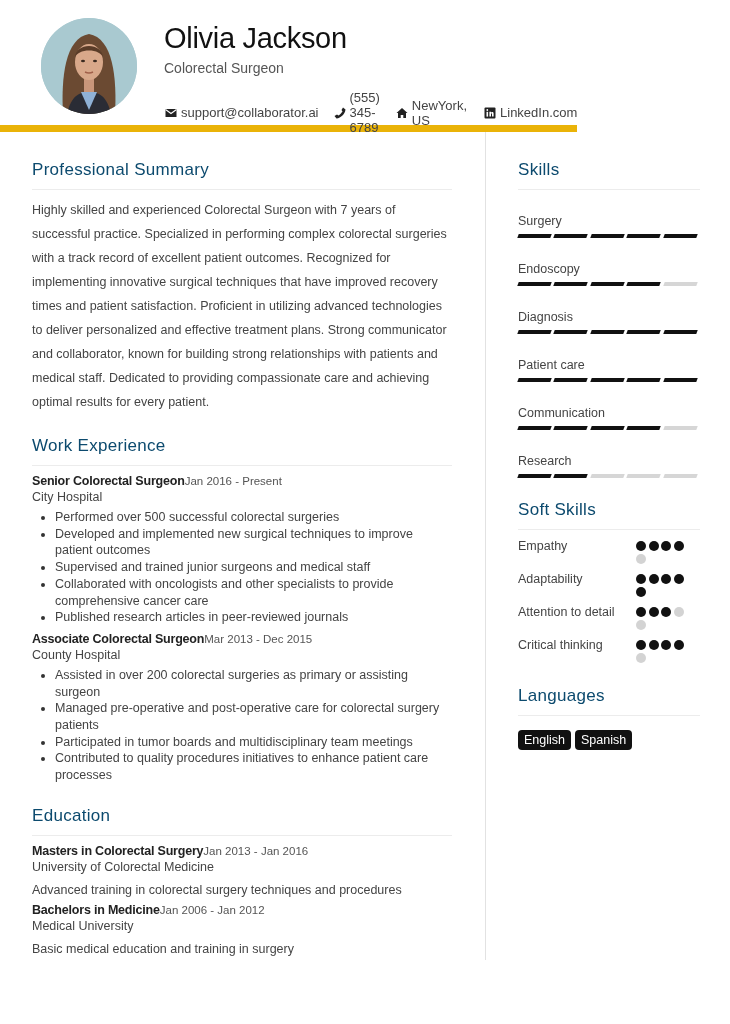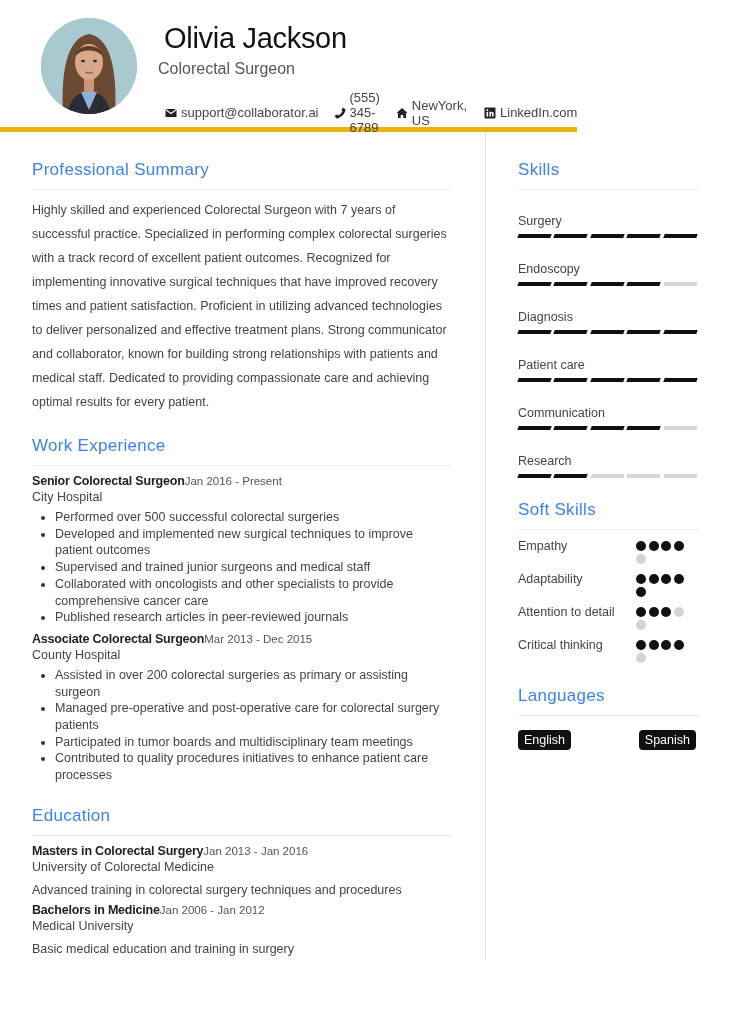--- a/index.html
+++ b/index.html
@@ -1,36 +1,36 @@
 <!DOCTYPE html>
 <html><head>
 <meta charset="utf-8">
 <style>
   * { box-sizing: border-box; margin: 0; padding: 0; }
   html, body { width: 730px; height: 1024px; background: #ffffff; overflow: hidden; }
   body { font-family: "Liberation Sans", "DejaVu Sans", sans-serif; color: #333; position: relative; }
 
   
-  .header { position: absolute; left: 0; top: 0; width: 577px; height: 132px; border-bottom: 5px solid #eab308; text-decoration: underline; }
+  .header { position: absolute; left: 0; top: 0; width: 577px; height: 132px; border-bottom: 7px solid #eab308; text-decoration: underline; }
   .avatar { position: absolute; left: 41px; top: 18px; width: 96px; height: 96px; border-radius: 50%; overflow: hidden;
             background: radial-gradient(circle at 50% 40%, #c9dfe4 0%, #a9c9d0 60%, #9dbfc6 100%); }
   .avatar svg { width: 100%; height: 100%; display: block; }
   .name { position: absolute; left: 164px; top: 22px; font-size: 29px; font-weight: 500; color: #111; letter-spacing: -0.3px; }
-  .title { position: absolute; left: 158px; top: 60px; font-size: 16px; color: #555; }
+  .title { position: absolute; left: 164px; top: 60px; font-size: 14px; color: #555; }
   .contacts { position: absolute; left: 164px; top: 90px; display: flex; align-items: center; font-size: 13px; color: #444; }
   .contact { display: flex; align-items: center; margin-right: 15px; }
   .contact .ic { width: 13px; height: 13px; margin-right: 4px; display: inline-flex; align-items: center; justify-content: center; }
   .contact .ic svg { width: 12px; height: 12px; display: block; }
 
   
   .vdivider { position: absolute; left: 485px; top: 132px; width: 1px; height: 828px; background: #e2e2e2; }
   .left { position: absolute; left: 32px; top: 160px; width: 420px; }
   .right { position: absolute; left: 518px; top: 160px; width: 182px; }
 
-  .sec-h { font-size: 17px; font-weight: 500; color: #3b82f6; letter-spacing: 0.3px; padding-bottom: 9px; border-bottom: 1px solid #ececec; margin-bottom: 8px; }
+  .sec-h { font-size: 17px; font-weight: 500; color: #0c4a6e; letter-spacing: 0.3px; padding-bottom: 9px; border-bottom: 1px solid #ececec; margin-bottom: 8px; }
 
   .summary { font-size: 12.5px; line-height: 24px; color: #444; margin-bottom: 22px; }
 
   .job { margin-bottom: 6px; }
   .job-head { display: flex; justify-content: flex-start; align-items: baseline; margin-top: 2px; }
   .job-title { font-size: 12.5px; font-weight: 700; color: #222; letter-spacing: -0.2px; }
   .job-date { font-size: 11.5px; color: #555; }
   .job-org { font-size: 12.5px; color: #444; margin-top: 2px; }
   .bullets { list-style: none; margin-top: 5px; padding-left: 23px; }
   .bullets li { position: relative; font-size: 12.5px; line-height: 16.7px; color: #444; }
@@ -47,21 +47,21 @@
   .bar.on { background: #111; }
 
   .soft { margin-top: 22px; }
   .soft-row { display: flex; align-items: flex-start; margin-bottom: 4px; position: relative; }
   .soft-name { width: 118px; font-size: 12.5px; color: #444; line-height: 17px; }
   .dots { display: flex; flex-wrap: wrap; width: 52px; margin-top: 3px; }
   .dot { width: 10px; height: 10px; border-radius: 50%; background: #d3d3d3; margin-right: 2.5px; margin-bottom: 3px; }
   .dot.on { background: #111; }
 
   .langs { margin-top: 20px; }
-  .chips { display: flex; margin-top: 14px; justify-content: space-between; }
+  .chips { display: flex; margin-top: 14px; }
   .chip { background: #111; color: #fff; font-size: 12.5px; padding: 3px 6px; border-radius: 4px; margin-right: 4px; }
 </style>
 </head>
 <body>
 
 <div class="header">
   <div class="avatar">
     <svg viewBox="0 0 96 96">
       <rect width="96" height="96" fill="#a9c9d0"></rect>
       <path d="M22 96 C20 60 24 20 48 16 C72 20 76 60 74 96 Z" fill="#6b4a32"></path>

